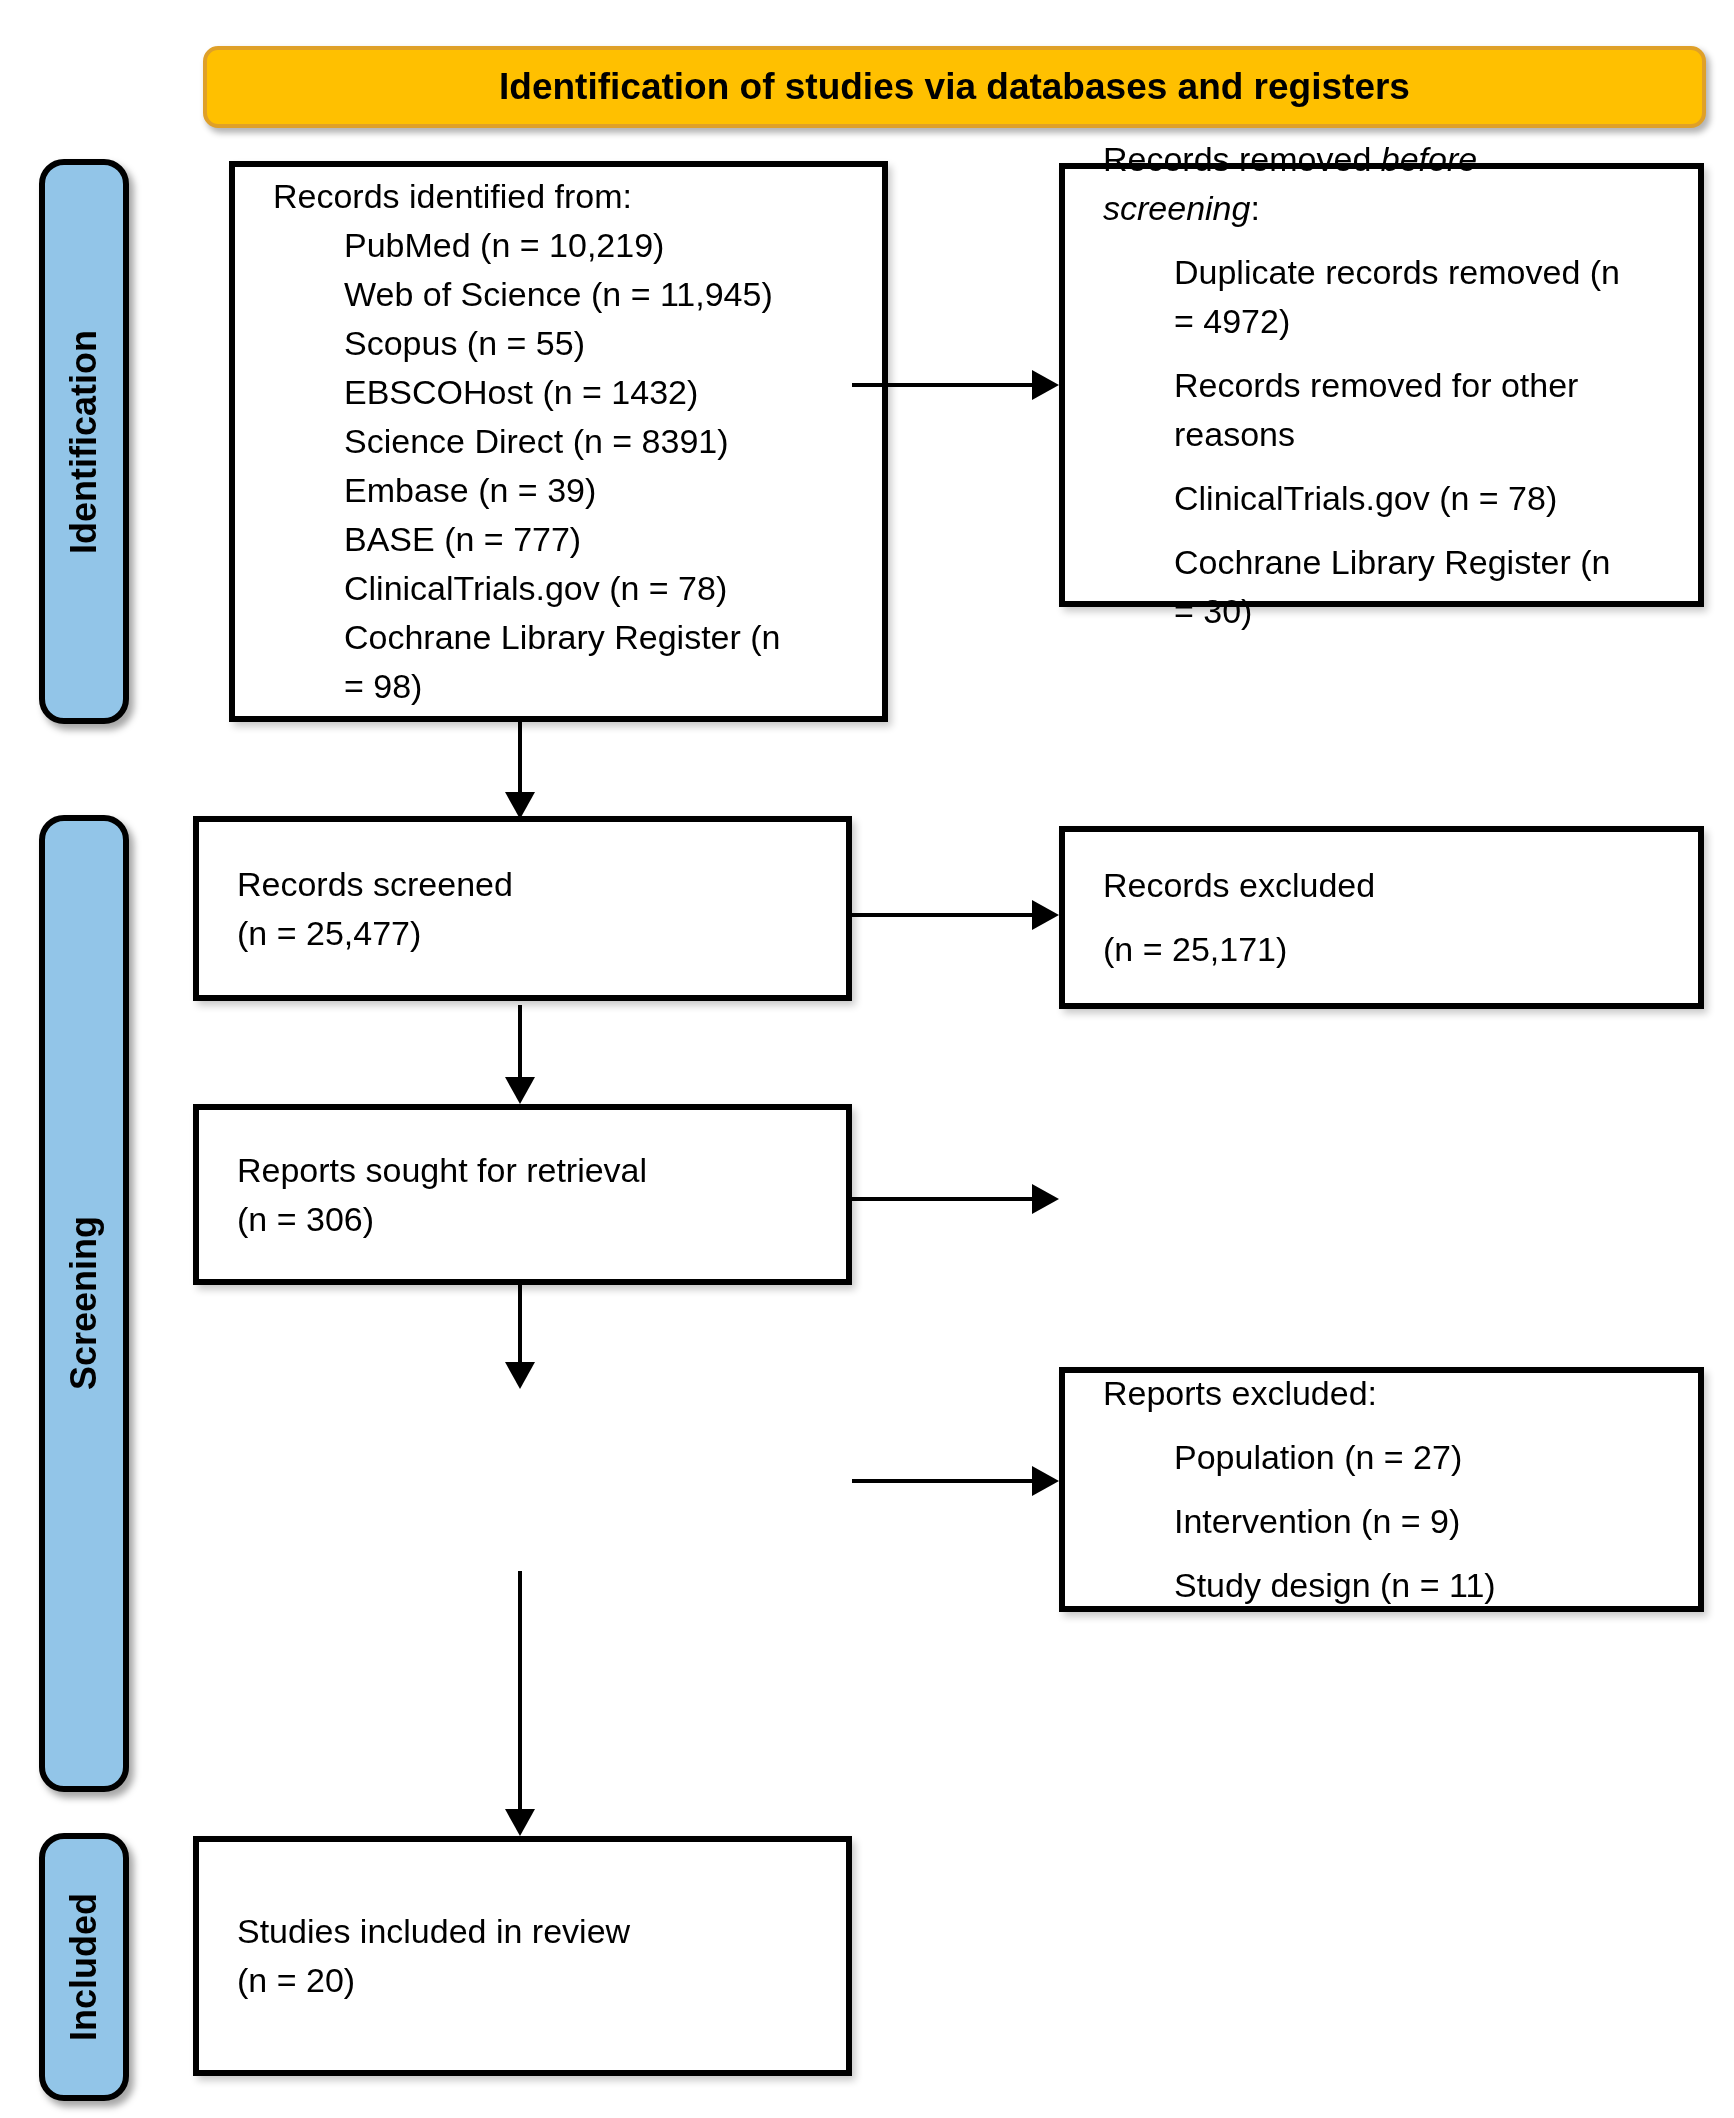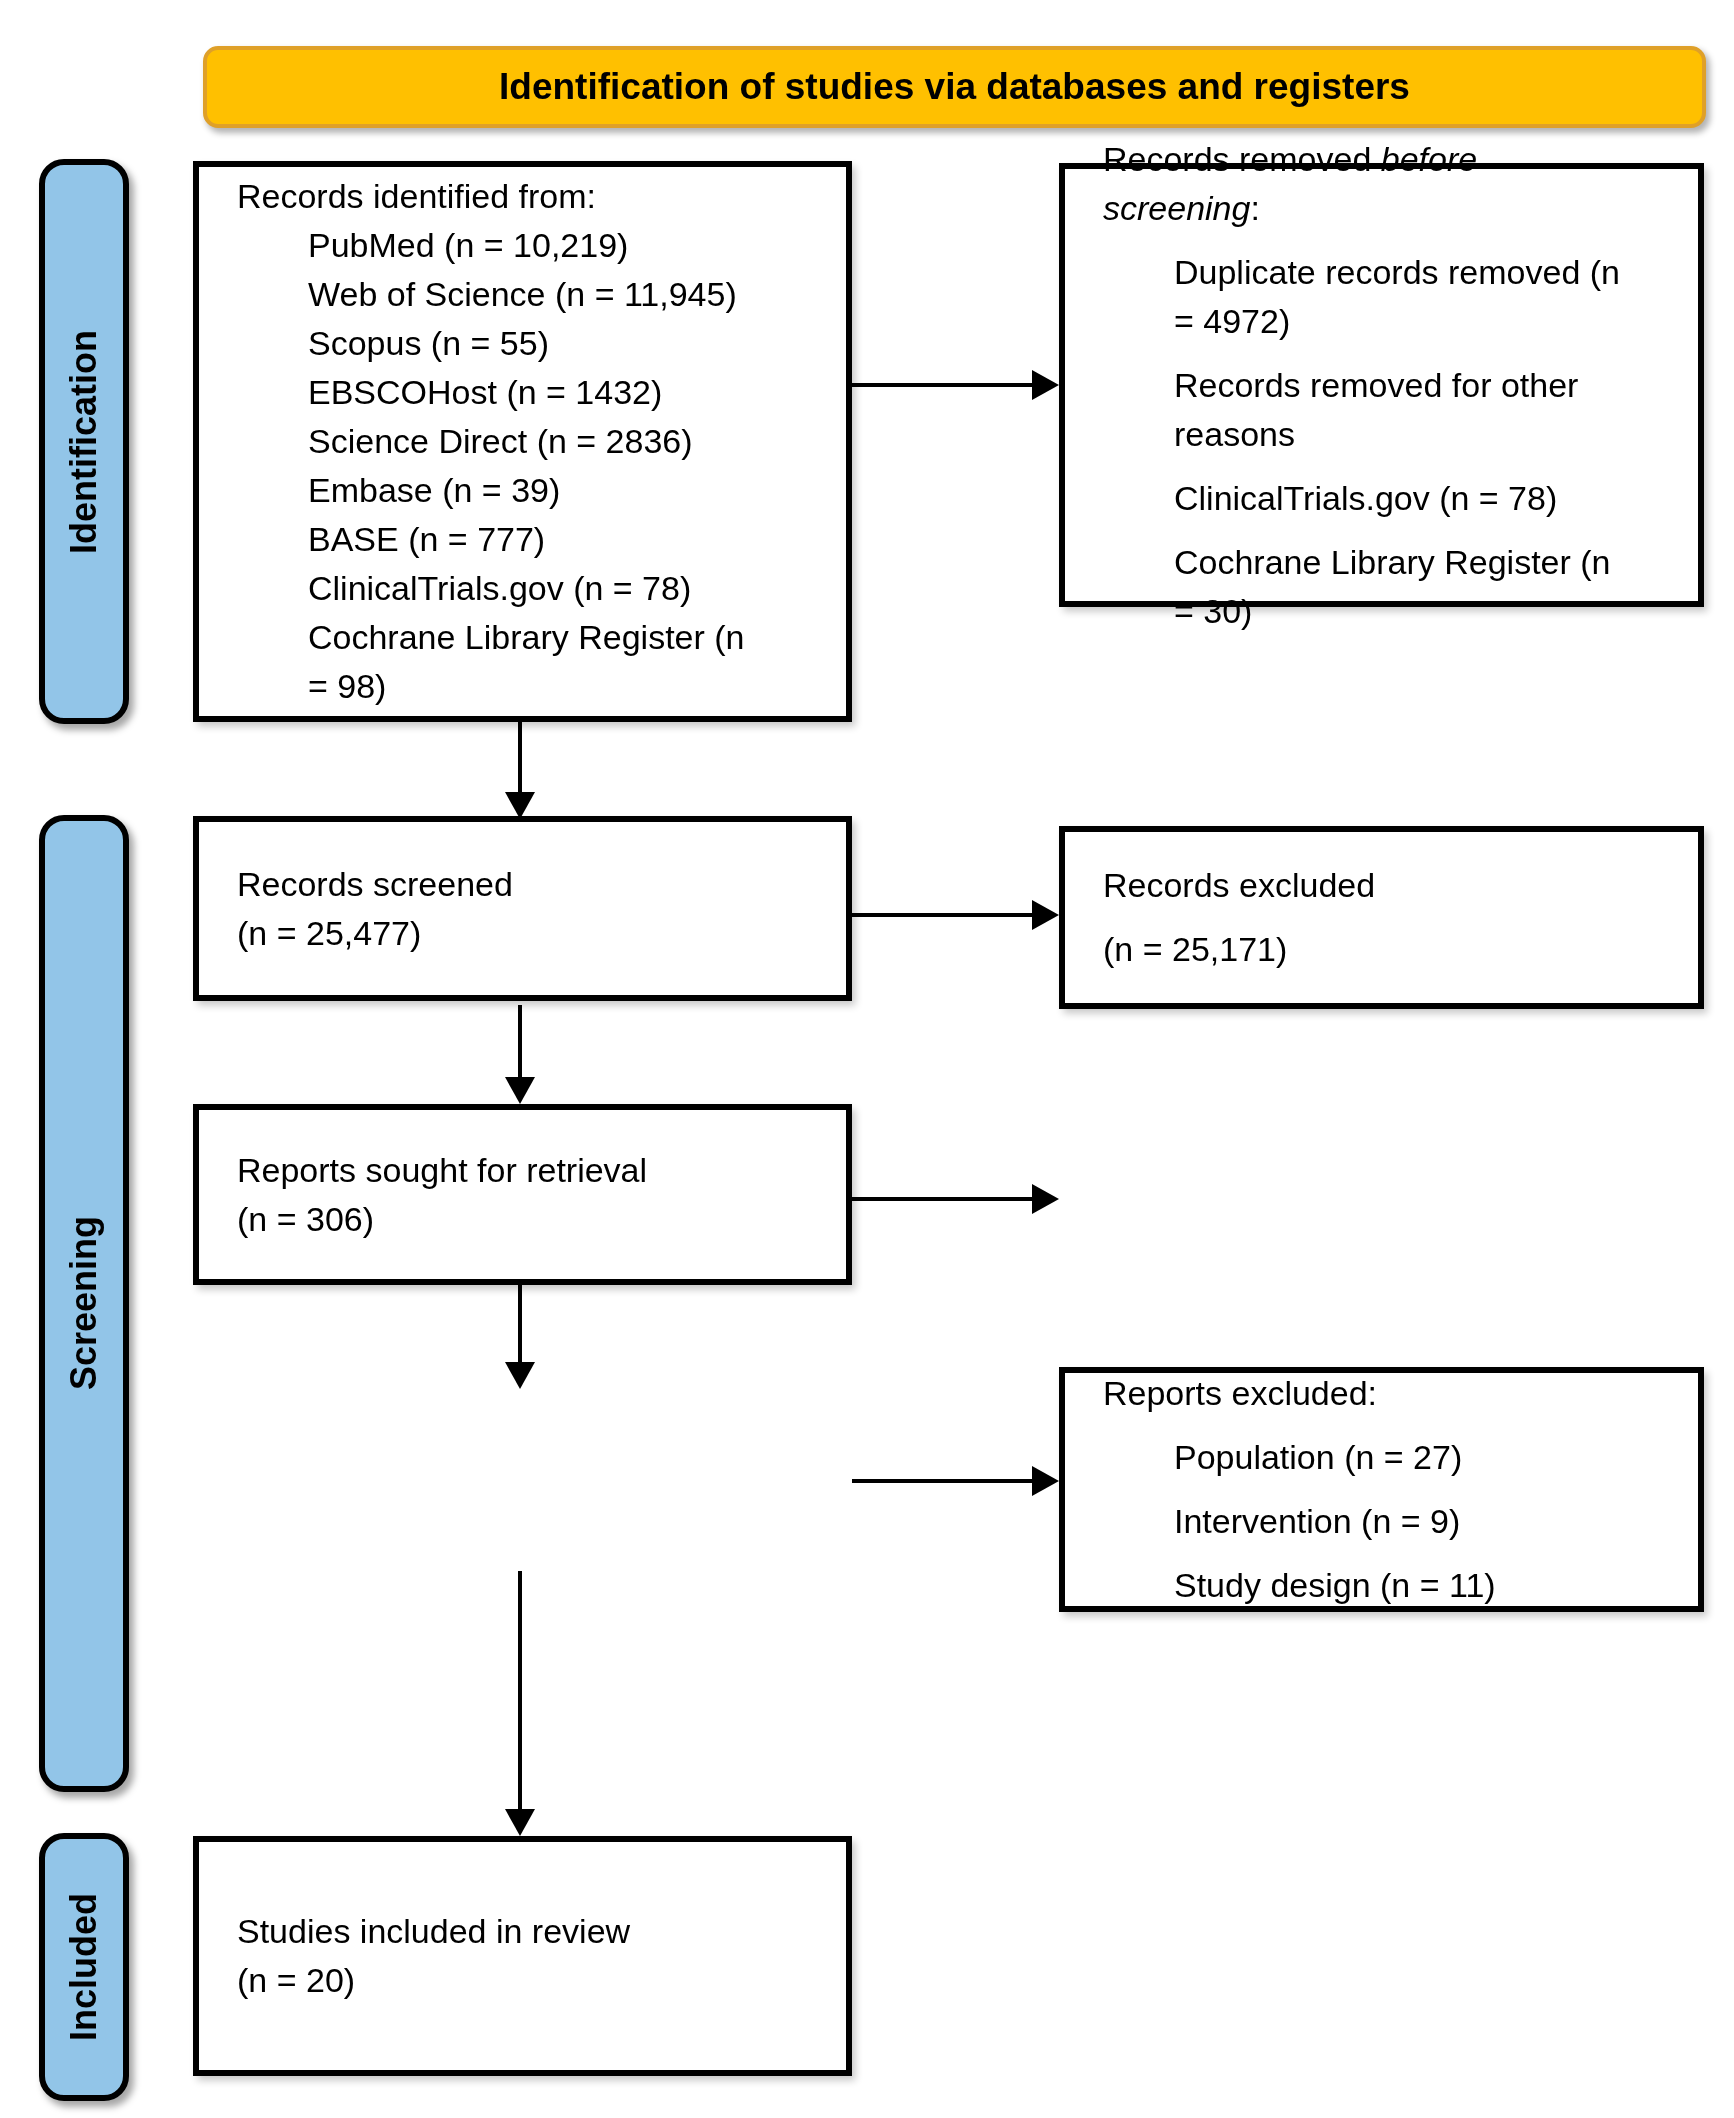--- a/index.html
+++ b/index.html
@@ -40,21 +40,21 @@
   
   .box {
     position:absolute; box-sizing:border-box; background:#fff;
     border:6.5px solid #000;
     display:flex; flex-direction:column; justify-content:center;
     font-size:34px; line-height:49px;
     box-shadow:4.4px 5.4px 7.6px rgba(0,0,0,0.22);
   }
   .col-left  { left:193px;  width:659px; }
   .col-right { left:1059px; width:645px;gap:15px; }
-  .box1 { top:161px;  height:561px; }
+  .box1 { top:161px;  height:561px;margin-left:36px; }
   .box2 { top:163px;  height:444px;  }
   .box3 { top:816px; height:185px;  }
   .box4 { top:826px; height:183px;  }
   .box5 { top:1104px; height:181px;  }
   .box6 { top:1114px; height:182px;  }
   .box7 { top:1389px; height:182px;  }
   .box8 { top:1367px; height:245px;  }
   .box9 { top:1836px; height:240px;  }
 
   .h    { padding-left:38px;  padding-right:33px;  }
@@ -104,21 +104,21 @@
   <div class="side side-included">
     <span class="vtext">Included</span>
   </div>
 
   <div class="box col-left box1">
     <div class="h">Records identified from:</div>
     <div class="li">PubMed (n = 10,219)</div>
     <div class="li">Web of Science (n = 11,945)</div>
     <div class="li">Scopus (n = 55)</div>
     <div class="li">EBSCOHost (n = 1432)</div>
-    <div class="li">Science Direct (n = 2836)</div>
+    <div class="li">Science Direct (n = 8391)</div>
     <div class="li">Embase (n = 39)</div>
     <div class="li">BASE (n = 777)</div>
     <div class="li">ClinicalTrials.gov (n = 78)</div>
     <div class="li">Cochrane Library Register (n = 98)</div>
   </div>
 
   <div class="box col-right box2">
     <div class="h"><span>Records removed </span><span class="it">before screening</span><span>:</span></div>
     <div class="li">Duplicate records removed (n = 4972)</div>
     <div class="li">Records removed for other reasons</div>

